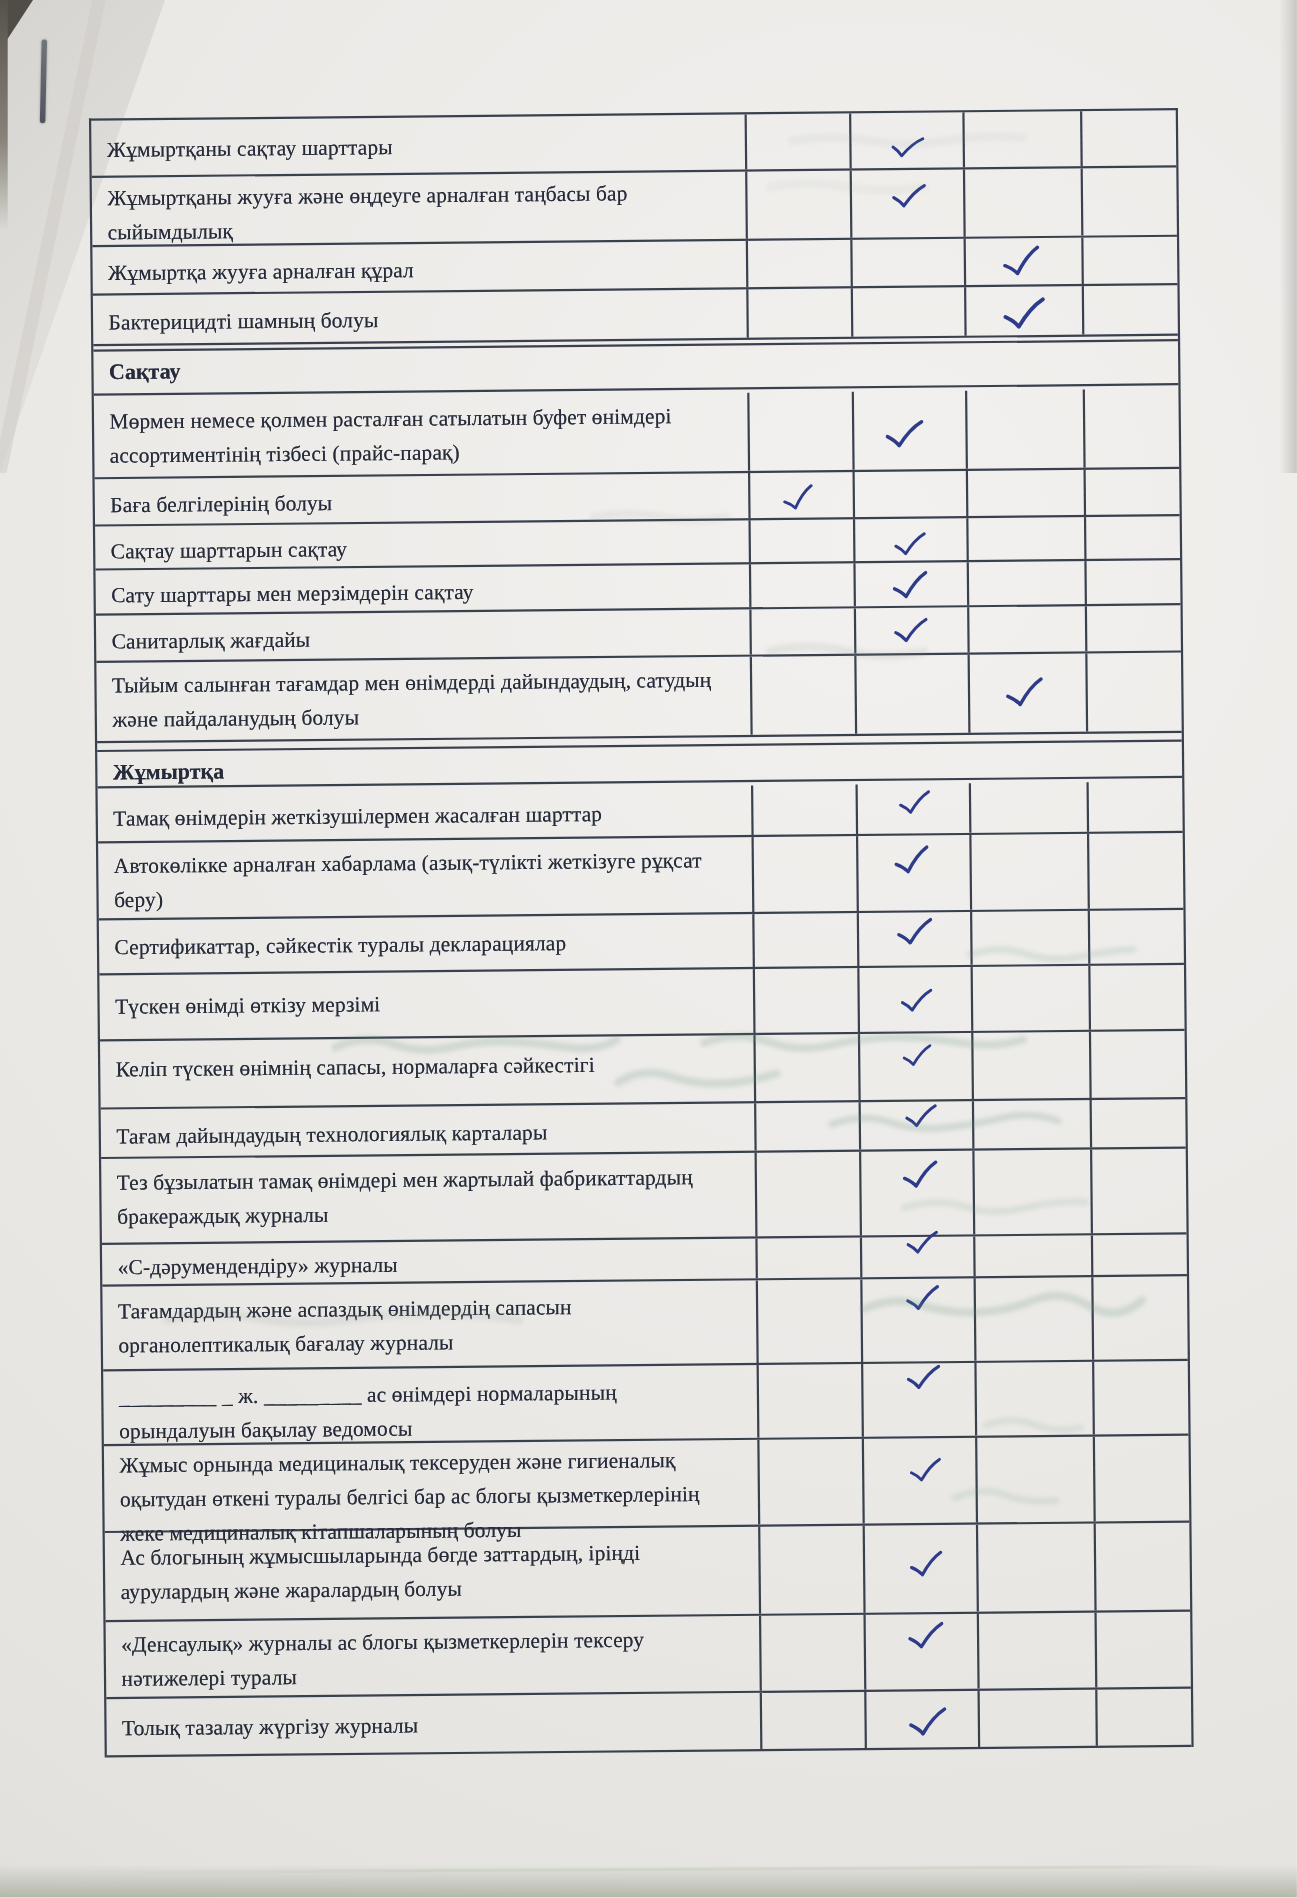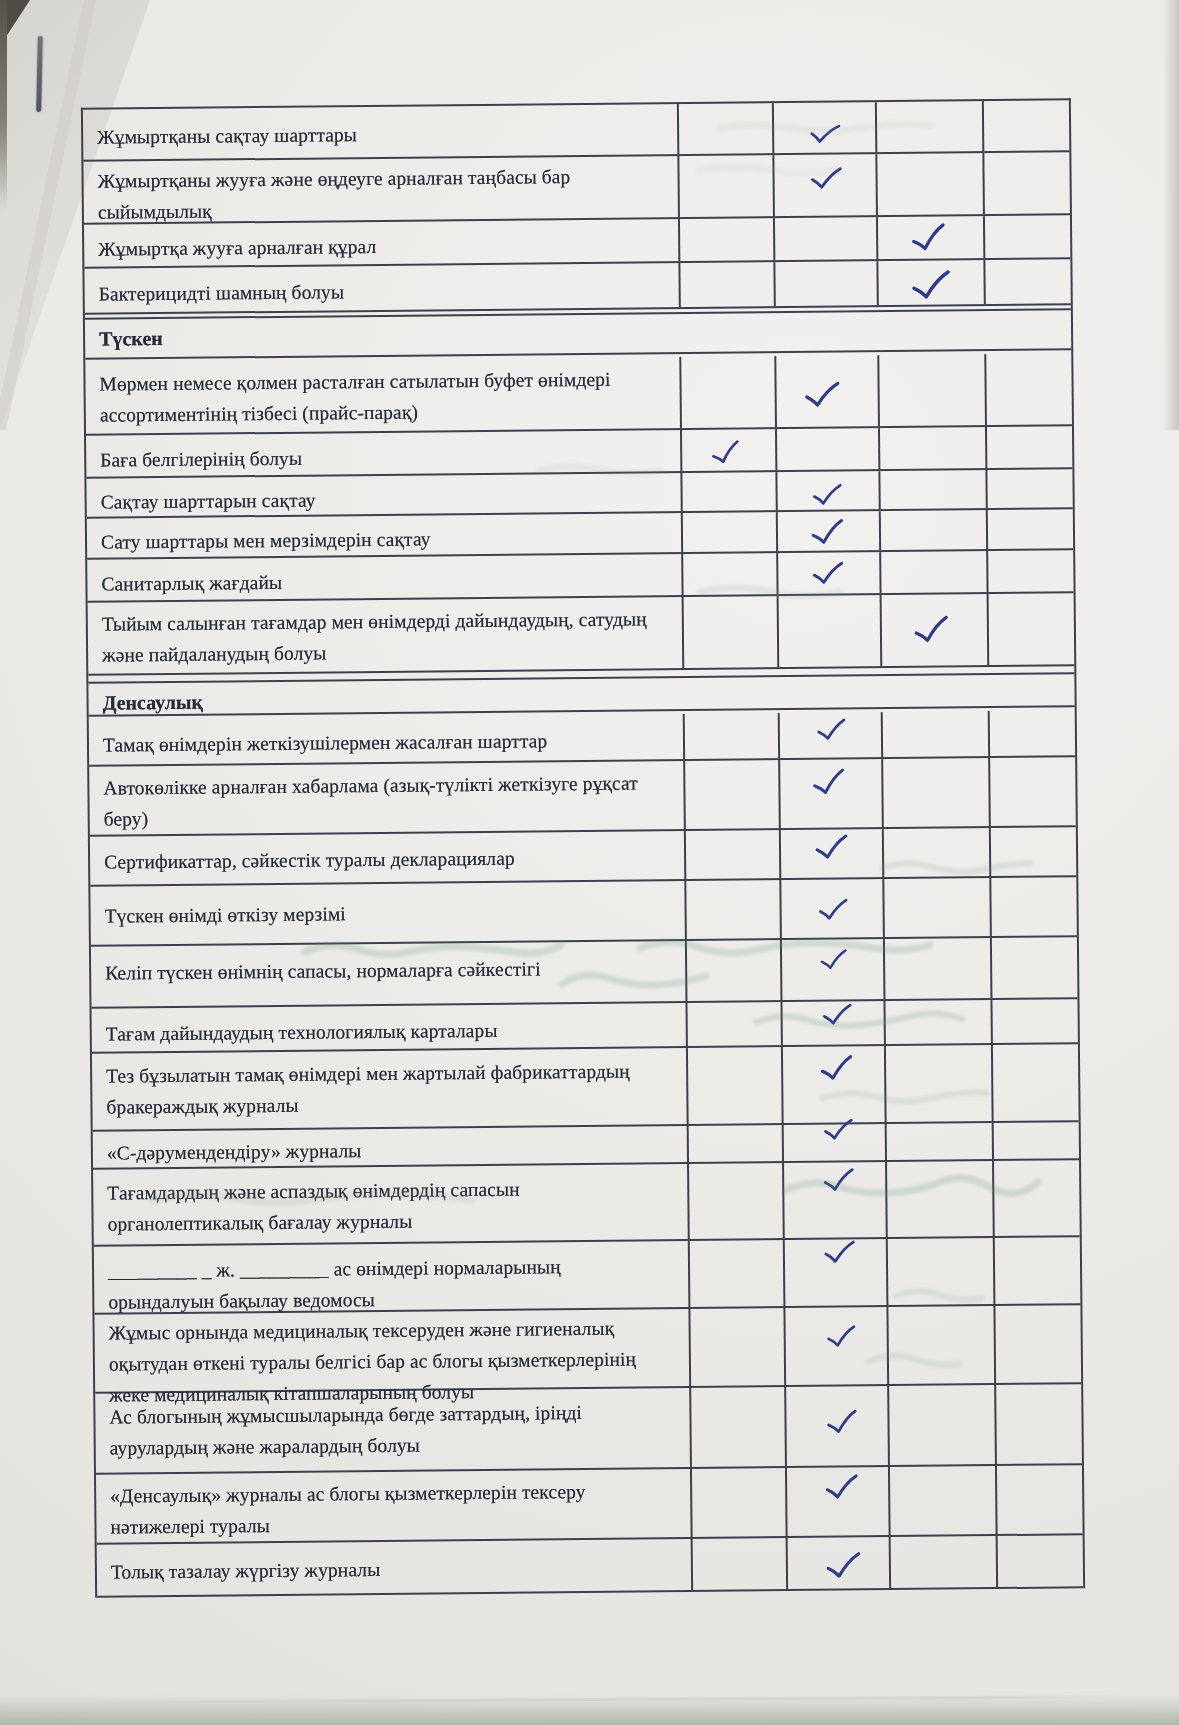--- a/index.html
+++ b/index.html
@@ -104,21 +104,21 @@
       <div class="cell cell-text" style="padding-top: 10px;"><span>Бактерицидті шамның болуы</span></div>
       <div class="cell c c1"></div>
       <div class="cell c c2"></div>
       <div class="cell c c3">
         <svg class="checkmark" width="40" height="29" viewBox="0 0 36 26" style="margin-top:10px;margin-left:0px;transform:rotate(-6deg)">
     <path d="M2 14 C7 17 10 20 12 23 C18 15 26 7 34 3"></path>
         </svg>
       </div>
       <div class="cell c c4"></div>
     </div>
-    <div class="row section" style="top: 208px; height: 42px;"><span>Түскен</span></div>
+    <div class="row section" style="top: 208px; height: 42px;"><span>Сақтау</span></div>
     <div class="row item" style="top: 253px; height: 73px;">
       <div class="cell cell-text" style="padding-top: 6px;"><span>Мөрмен немесе қолмен расталған сатылатын буфет өнімдері ассортиментінің тізбесі (прайс-парақ)</span></div>
       <div class="cell c c1"></div>
       <div class="cell c c2">
         <svg class="checkmark" width="36" height="26" viewBox="0 0 36 26" style="margin-top:26px;margin-left:-10px;transform:rotate(-4deg)">
     <path d="M2 14 C7 17 10 20 12 23 C18 15 26 7 34 3"></path>
         </svg>
       </div>
       <div class="cell c c3"></div>
       <div class="cell c c4"></div>
@@ -171,21 +171,21 @@
       <div class="cell cell-text" style="padding-top: 6px;"><span>Тыйым салынған тағамдар мен өнімдерді дайындаудың, сатудың және пайдаланудың болуы</span></div>
       <div class="cell c c1"></div>
       <div class="cell c c2"></div>
       <div class="cell c c3">
         <svg class="checkmark" width="36" height="26" viewBox="0 0 36 26" style="margin-top:22px;margin-left:-6px;transform:rotate(-8deg)">
     <path d="M2 14 C7 17 10 20 12 23 C18 15 26 7 34 3"></path>
         </svg>
       </div>
       <div class="cell c c4"></div>
     </div>
-    <div class="row section" style="top: 572px; height: 35px;"><span>Денсаулық</span></div>
+    <div class="row section" style="top: 572px; height: 35px;"><span>Жұмыртқа</span></div>
     <div class="row item" style="top: 610px; height: 47px;">
       <div class="cell cell-text" style="padding-top: 10px;"><span>Тамақ өнімдерін жеткізушілермен жасалған шарттар</span></div>
       <div class="cell c c1"></div>
       <div class="cell c c2">
         <svg class="checkmark" width="30" height="22" viewBox="0 0 36 26" style="margin-top:6px;margin-left:2px;transform:rotate(-6deg)">
     <path d="M2 14 C7 17 10 20 12 23 C18 15 26 7 34 3"></path>
         </svg>
       </div>
       <div class="cell c c3"></div>
       <div class="cell c c4"></div>

